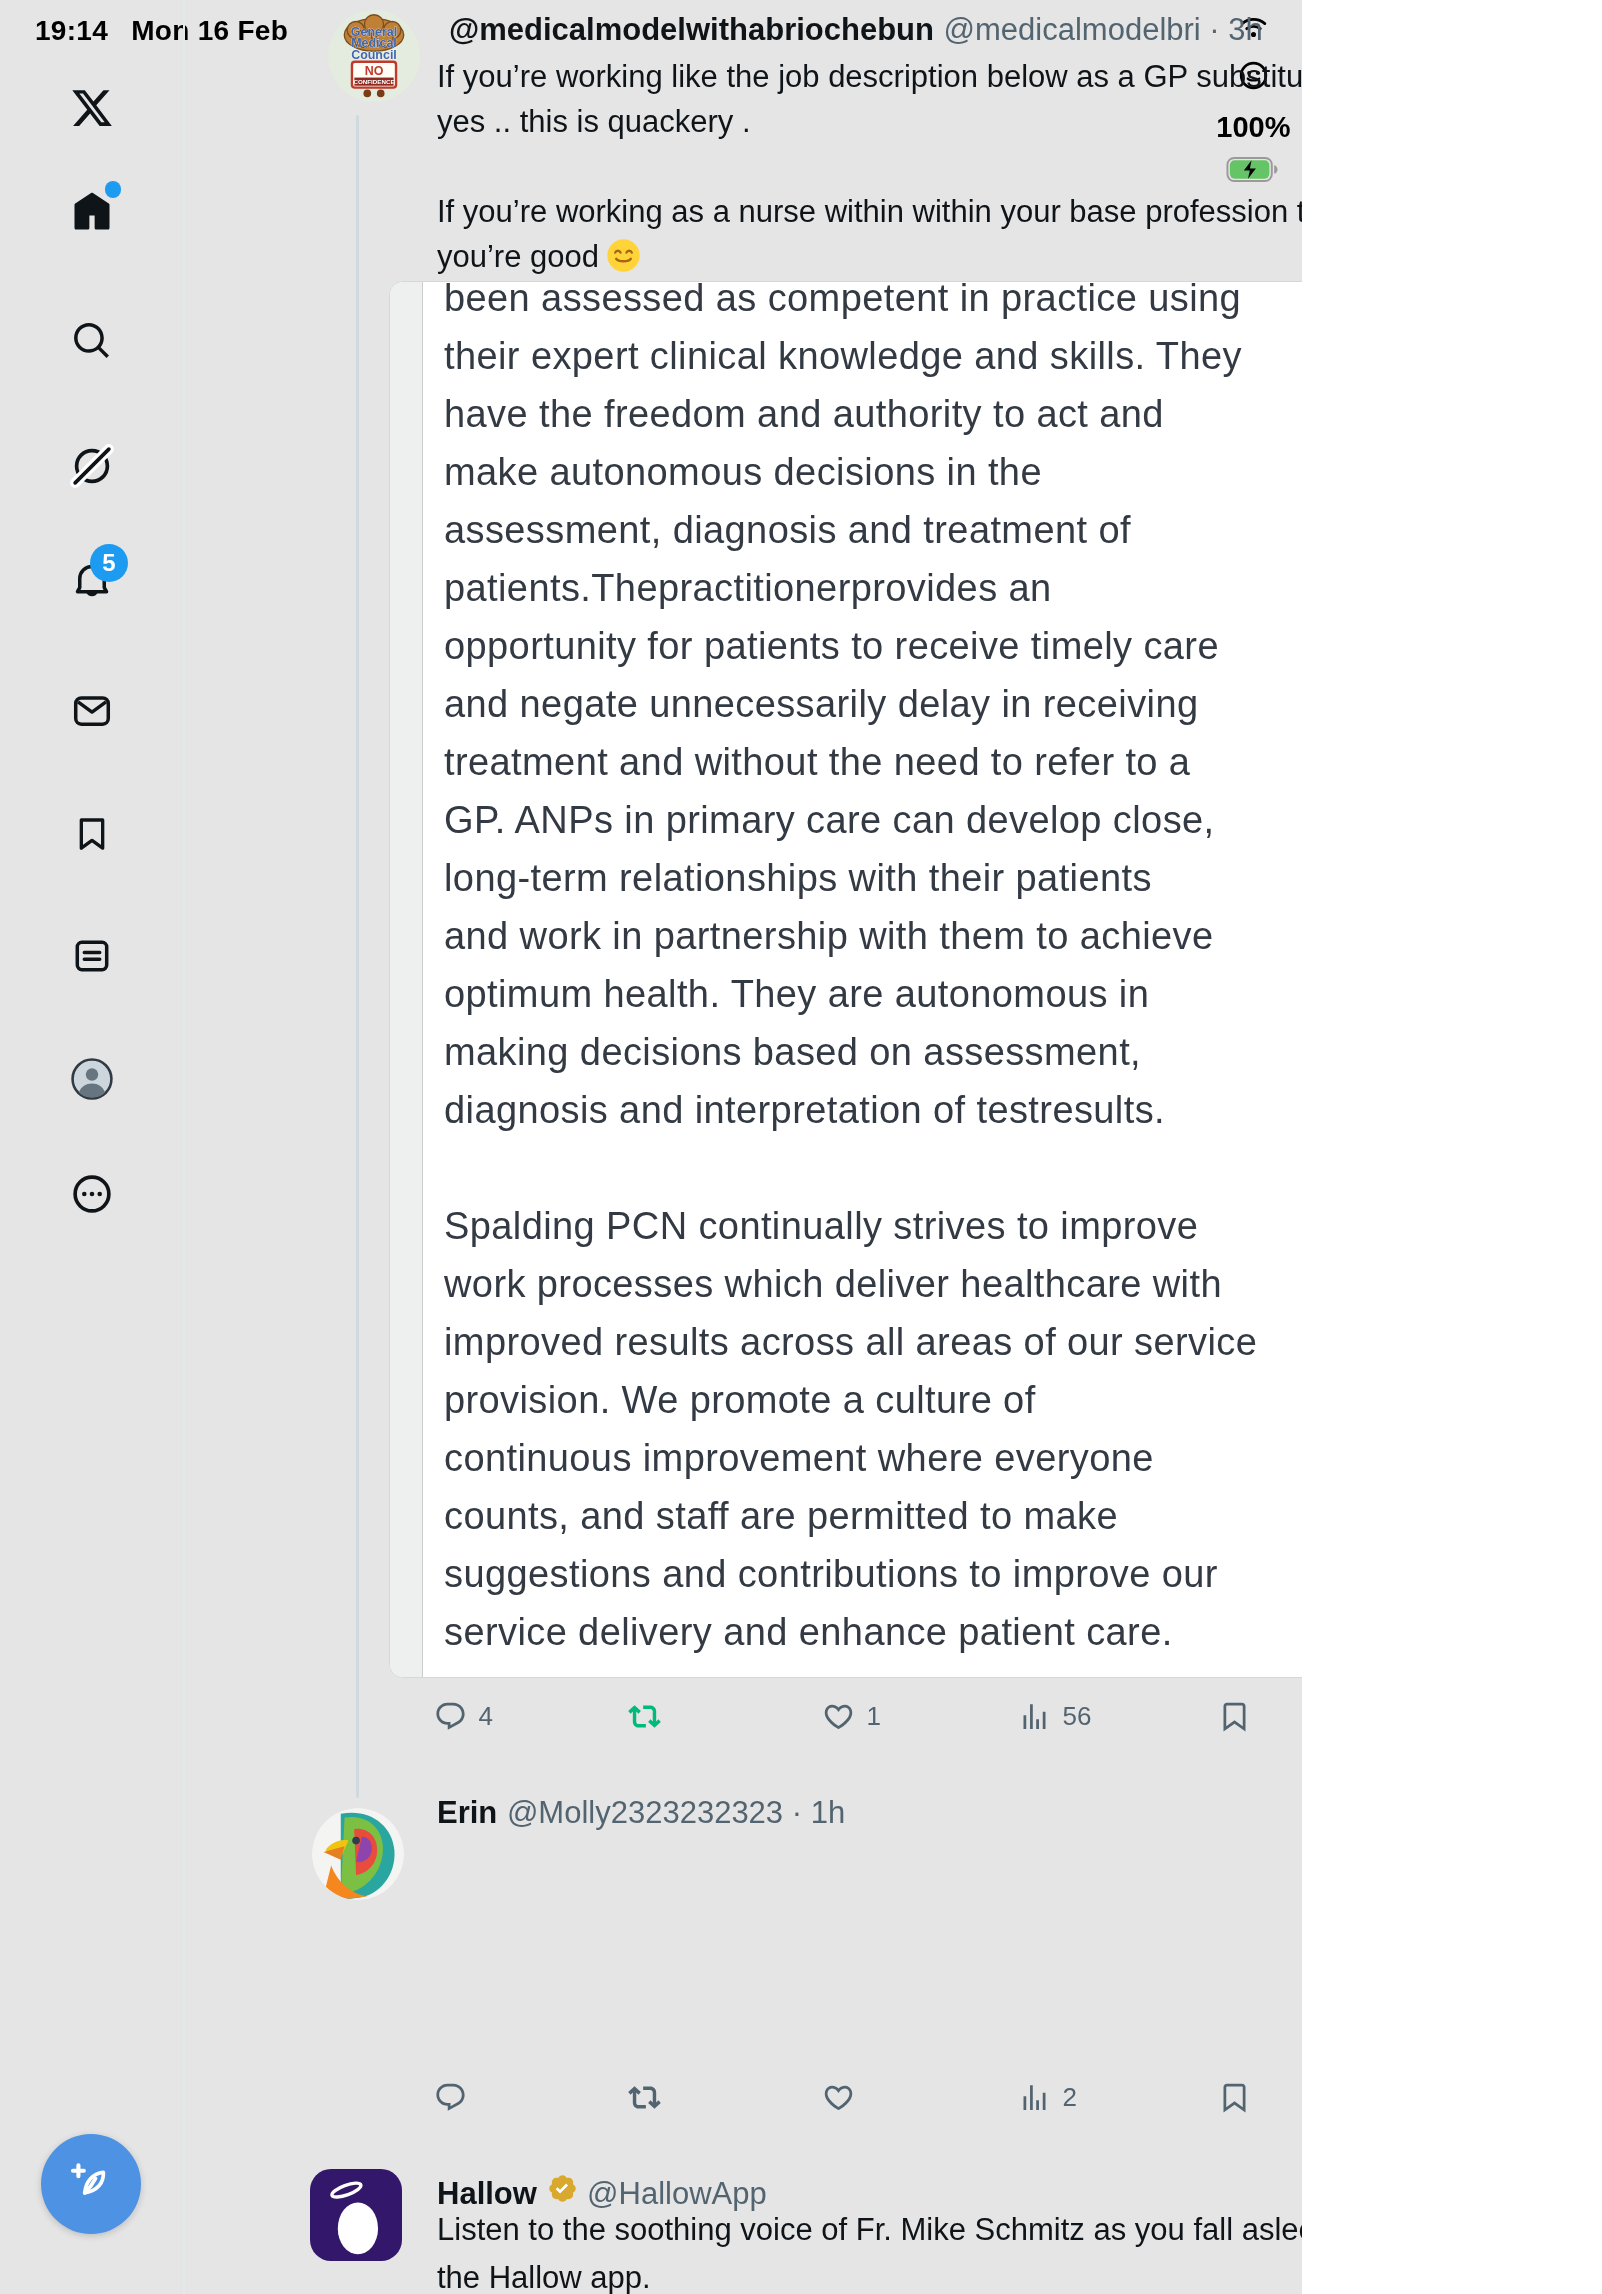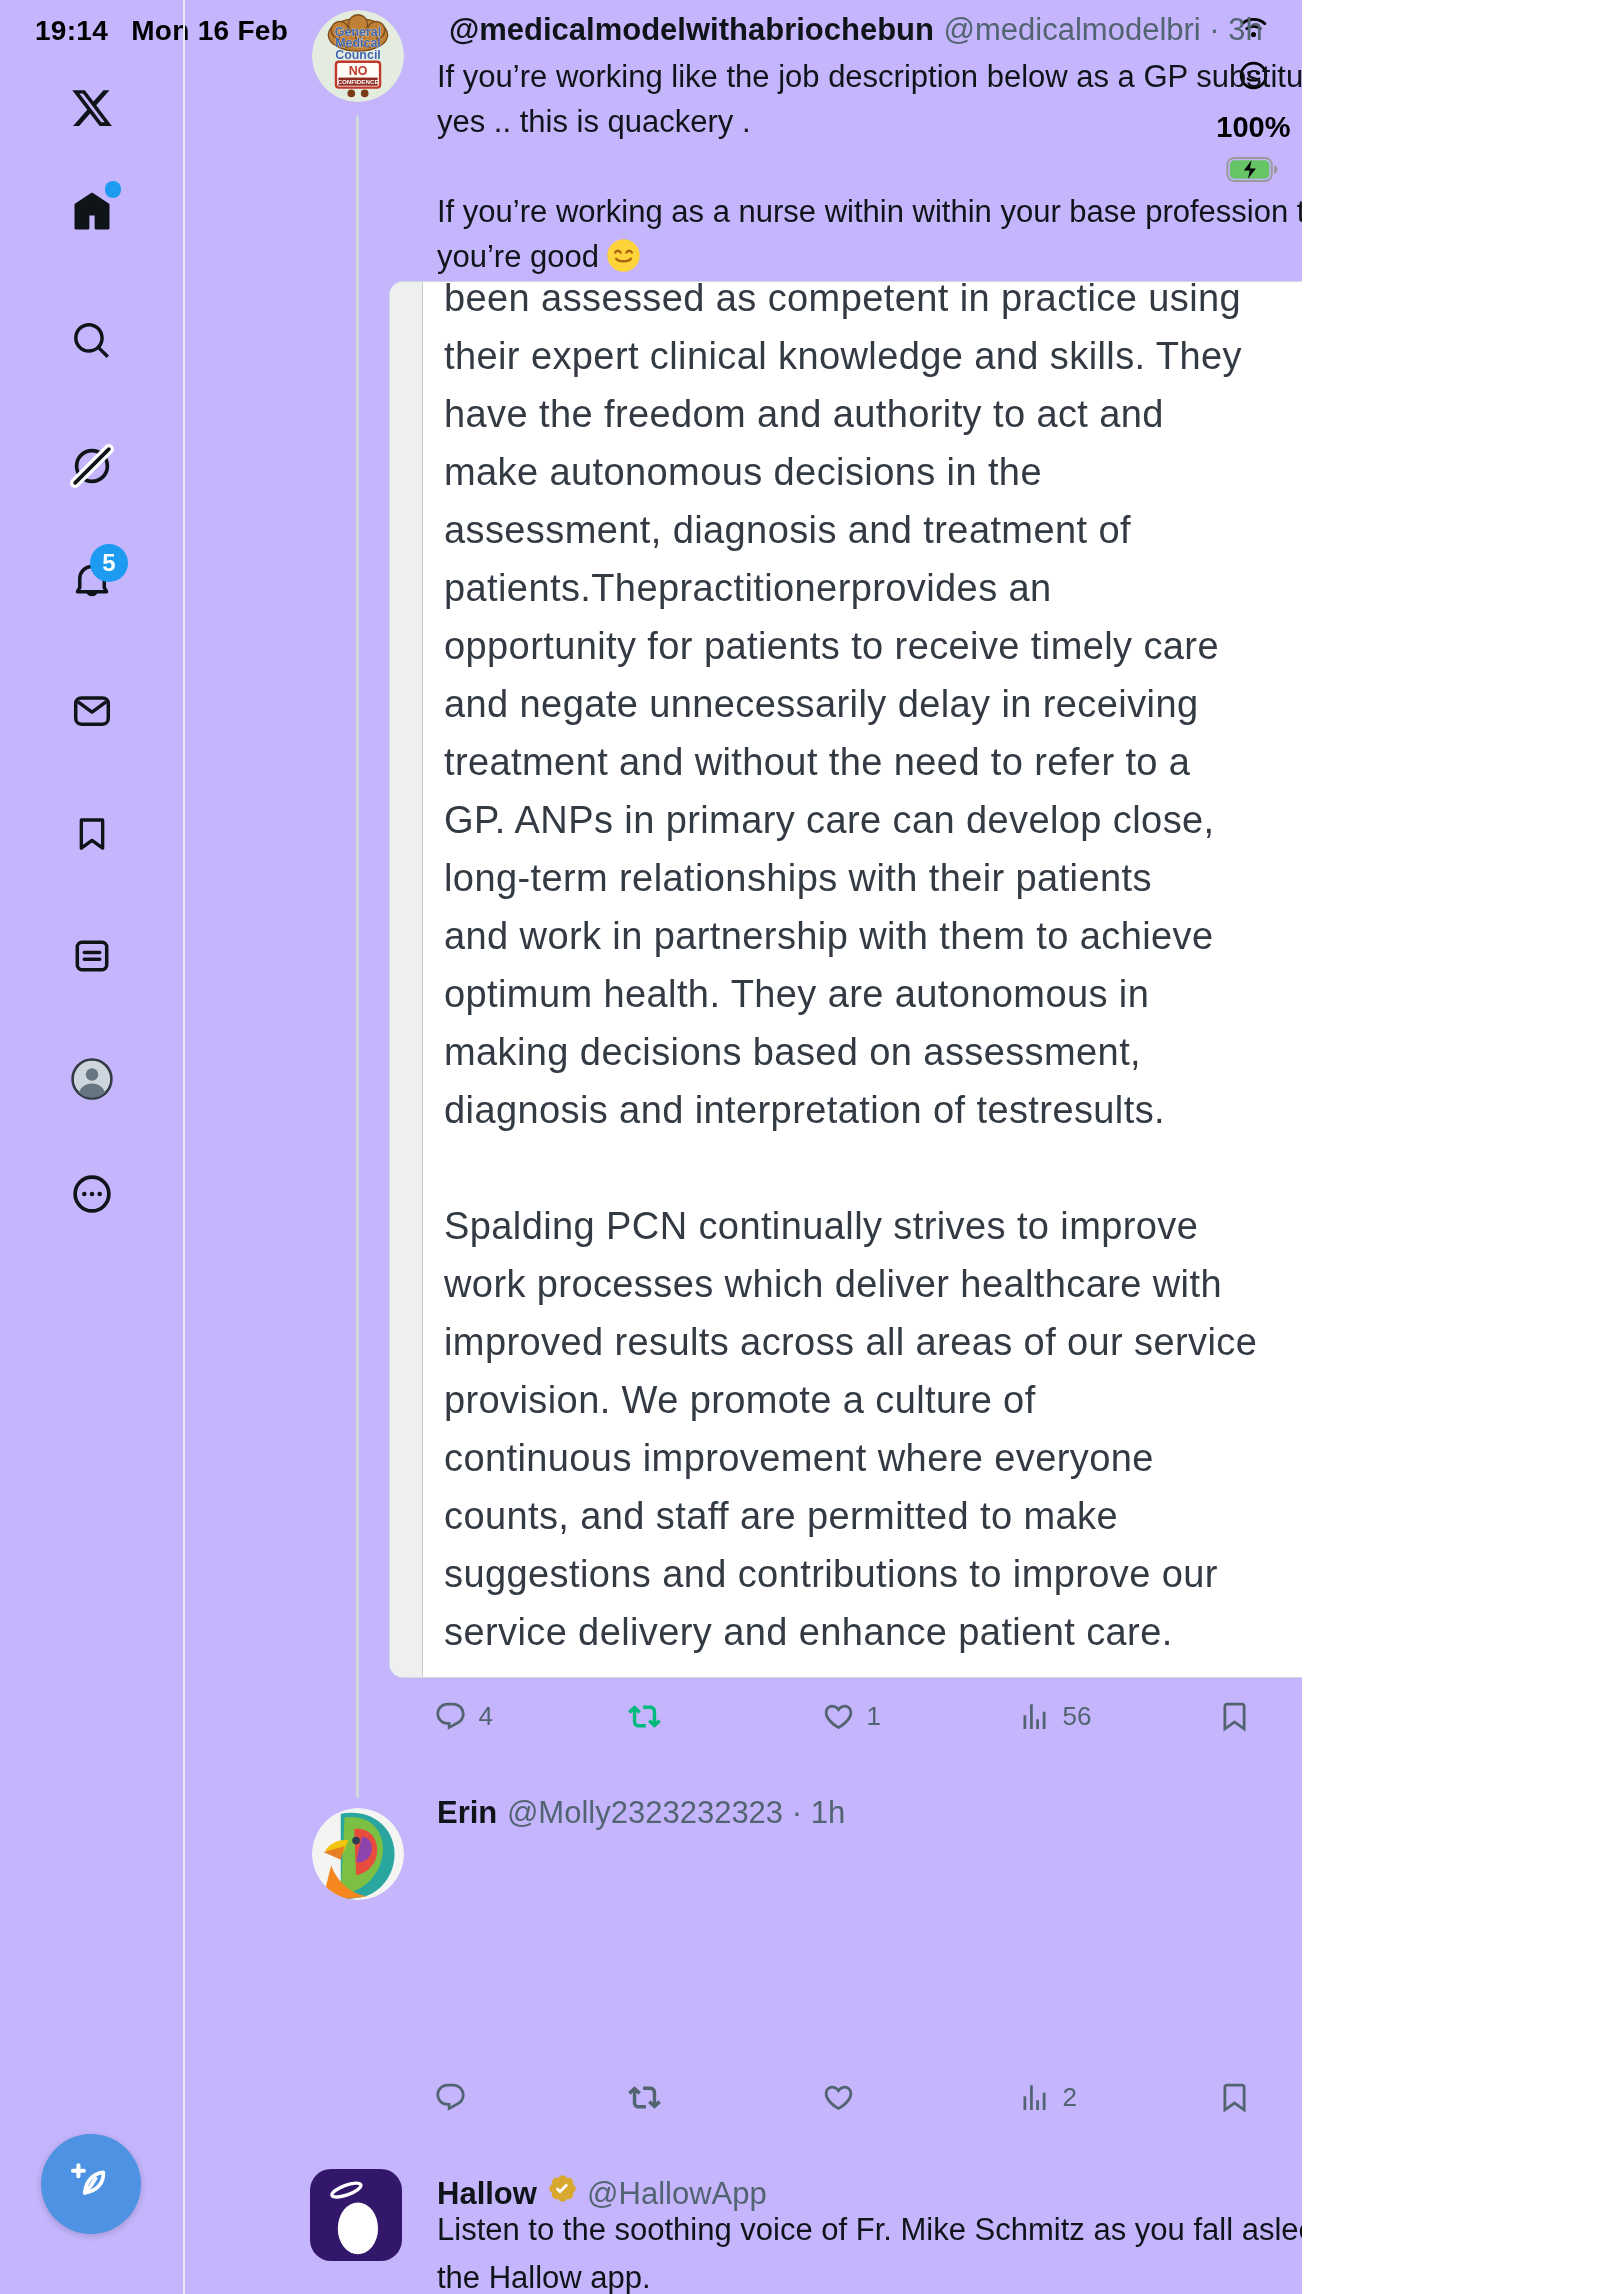--- a/index.html
+++ b/index.html
@@ -1,16 +1,16 @@
 <!DOCTYPE html>
 <html><head>
 <meta charset="utf-8">
 <style>
   html,body{margin:0;padding:0;background:#fff;}
-  .screen{position:relative;width:1302px;height:2294px;background:#c4b5fd;overflow:hidden;
+  .screen{position:relative;width:1302px;height:2294px;background:#e5e5e5;overflow:hidden;
           font-family:"Liberation Sans","DejaVu Sans",sans-serif;color:#0f1419;}
   
   .status-left{position:absolute;left:35px;top:15.4px;display:flex;gap:23px;
                font-size:28px;font-weight:600;color:#000;letter-spacing:0.3px;}
   .status-right{position:absolute;right:11.5px;top:11.5px;display:flex;align-items:center;gap:12.5px;
                 font-size:29px;font-weight:600;color:#000;flex-direction:column;}
   
   .v-divider{position:absolute;left:183px;top:0;width:1.9px;height:2294px;background:#e4e9ec;}
   .side-icon{position:absolute;left:92px;transform:translateX(-50%);width:46px;height:46px;
              display:flex;align-items:center;justify-content:center;}
@@ -163,21 +163,21 @@
       <svg width="52" height="52" viewBox="0 0 24 24" fill="none">
         <path d="M9.1 17c.5-5.4 3.7-8.9 8.6-9.5.3 4.9-2.8 8.6-8.6 9.5z" stroke="#fff" stroke-width="1.7" stroke-linejoin="round"></path>
         <path d="M9.1 17c2.3-2.3 3.8-4.3 5-6.7" stroke="#fff" stroke-width="1.7" stroke-linecap="round"></path>
         <path d="M6.2 4.3v5M3.7 6.8h5" stroke="#fff" stroke-width="1.9" stroke-linecap="round"></path>
       </svg>
     </span>
   </div>
 
   <div class="thread-line"></div>
 
-  <div class="avatar" style="left:312px;top:9.6px;">
+  <div class="avatar" style="left:328px;top:9.6px;">
     <svg width="92" height="92" viewBox="0 0 96 96">
       <circle cx="48" cy="48" r="48" fill="#e4ecdf"></circle>
       <g stroke="#7a4e1f" stroke-width="1.4" fill="#c08136">
         <ellipse cx="48" cy="26" rx="31" ry="17"></ellipse>
         <circle cx="29" cy="21" r="9"></circle>
           <circle cx="48" cy="15" r="10"></circle>
           <circle cx="67" cy="21" r="9"></circle>
         <circle cx="37" cy="30" r="9"></circle>
           <circle cx="59" cy="30" r="9"></circle>
       </g>

